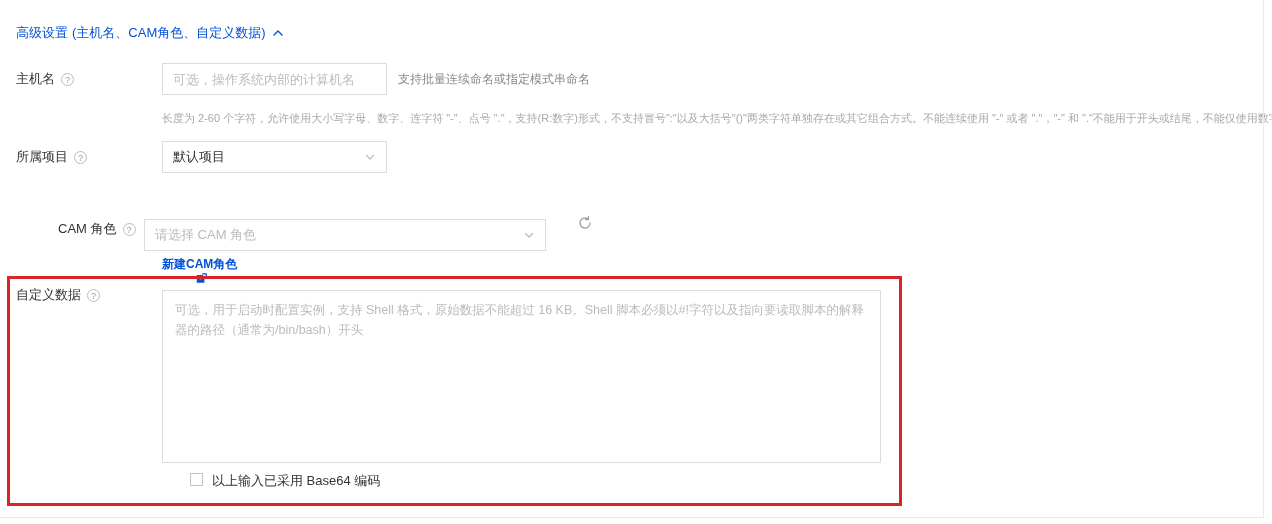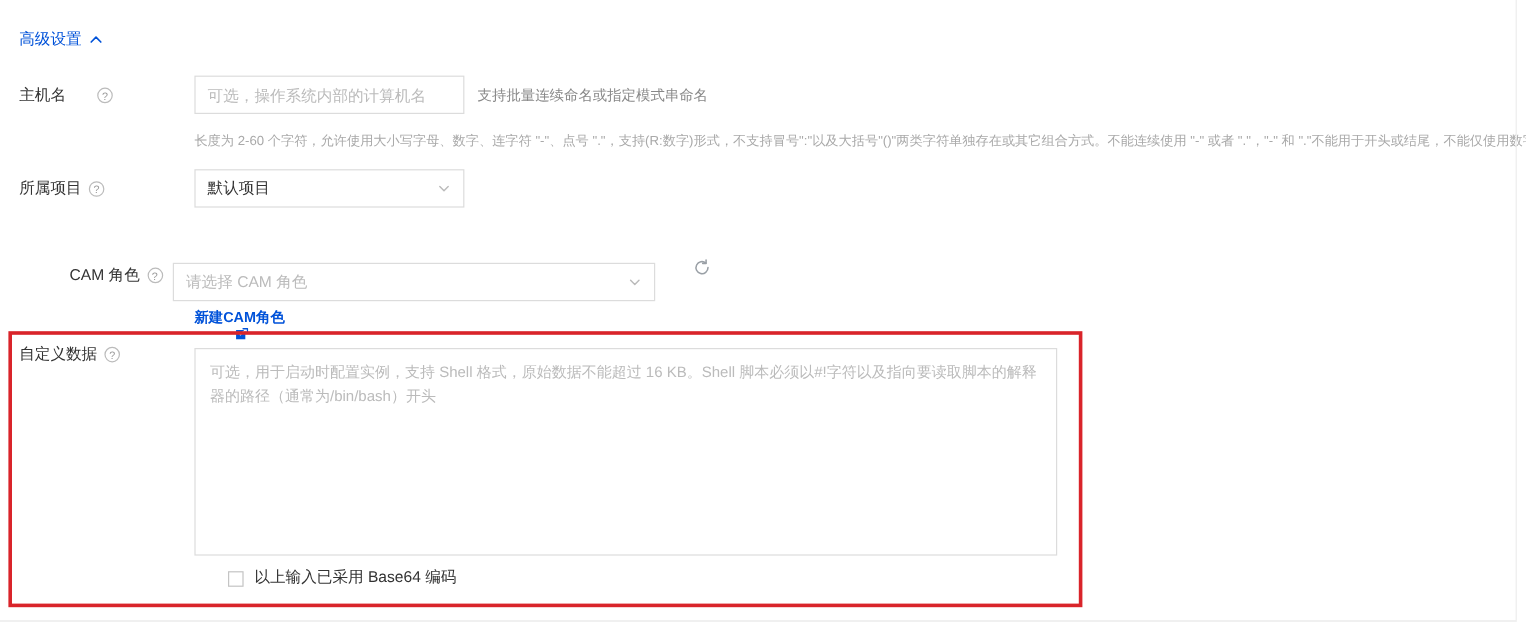--- a/index.html
+++ b/index.html
@@ -178,21 +178,21 @@
     font-family: "Liberation Sans", "DejaVu Sans", sans-serif;
   }
   .ta::placeholder { color: #bbbbbb; }
 
   
   .cbrow {
     position: absolute;
     left: 162px;
     top: 473px;
     display: flex;
-    align-items: flex-end;
+    align-items: flex-start;
     cursor: pointer;
     padding-left: 28px;
   }
   .cbbox {
     width: 13px; height: 13px;
     box-sizing: border-box;
     border: 1px solid #c4c4c4;
     background: #fff;
     flex: 0 0 auto;
   }
@@ -222,28 +222,29 @@
     background: #ededed;
   }
 </style>
 </head>
 <body>
 
 <div class="page">
 
   <div class="adv-header">
     <span class="adv-main">高级设置</span>
+    <span class="adv-sub" style="margin-left:4px;">(主机名、CAM角色、自定义数据)</span>
     <span class="chev">
       <svg viewBox="0 0 12 12" width="12" height="12" aria-hidden="true">
         <path d="M2 8 L6 4 L10 8" fill="none" stroke="#0052d9" stroke-width="1.4" stroke-linecap="round" stroke-linejoin="round"></path>
       </svg>
     </span>
   </div>
 
-  <div class="row-label" style="left:16px; top:70px;gap:20px;">
+  <div class="row-label" style="left:16px; top:70px;">
     <span>主机名</span>
     <span class="help-icon">?</span>
   </div>
   <input class="txt-input" style="left: 162px; top: 63px; width: 225px; height: 32px;" placeholder="可选，操作系统内部的计算机名">
   <div class="hint-text" style="left:398px; top:70px;">支持批量连续命名或指定模式串命名</div>
   <div class="hint-small" style="left:162px; top:110px;">长度为 2-60 个字符，允许使用大小写字母、数字、连字符 "-"、点号 "."，支持(R:数字)形式，不支持冒号":"以及大括号"()"两类字符单独存在或其它组合方式。不能连续使用 "-" 或者 "."，"-" 和 "."不能用于开头或结尾，不能仅使用数字</div>
 
   <div class="row-label" style="left:16px; top:148px;">
     <span>所属项目</span>
     <span class="help-icon">?</span>

